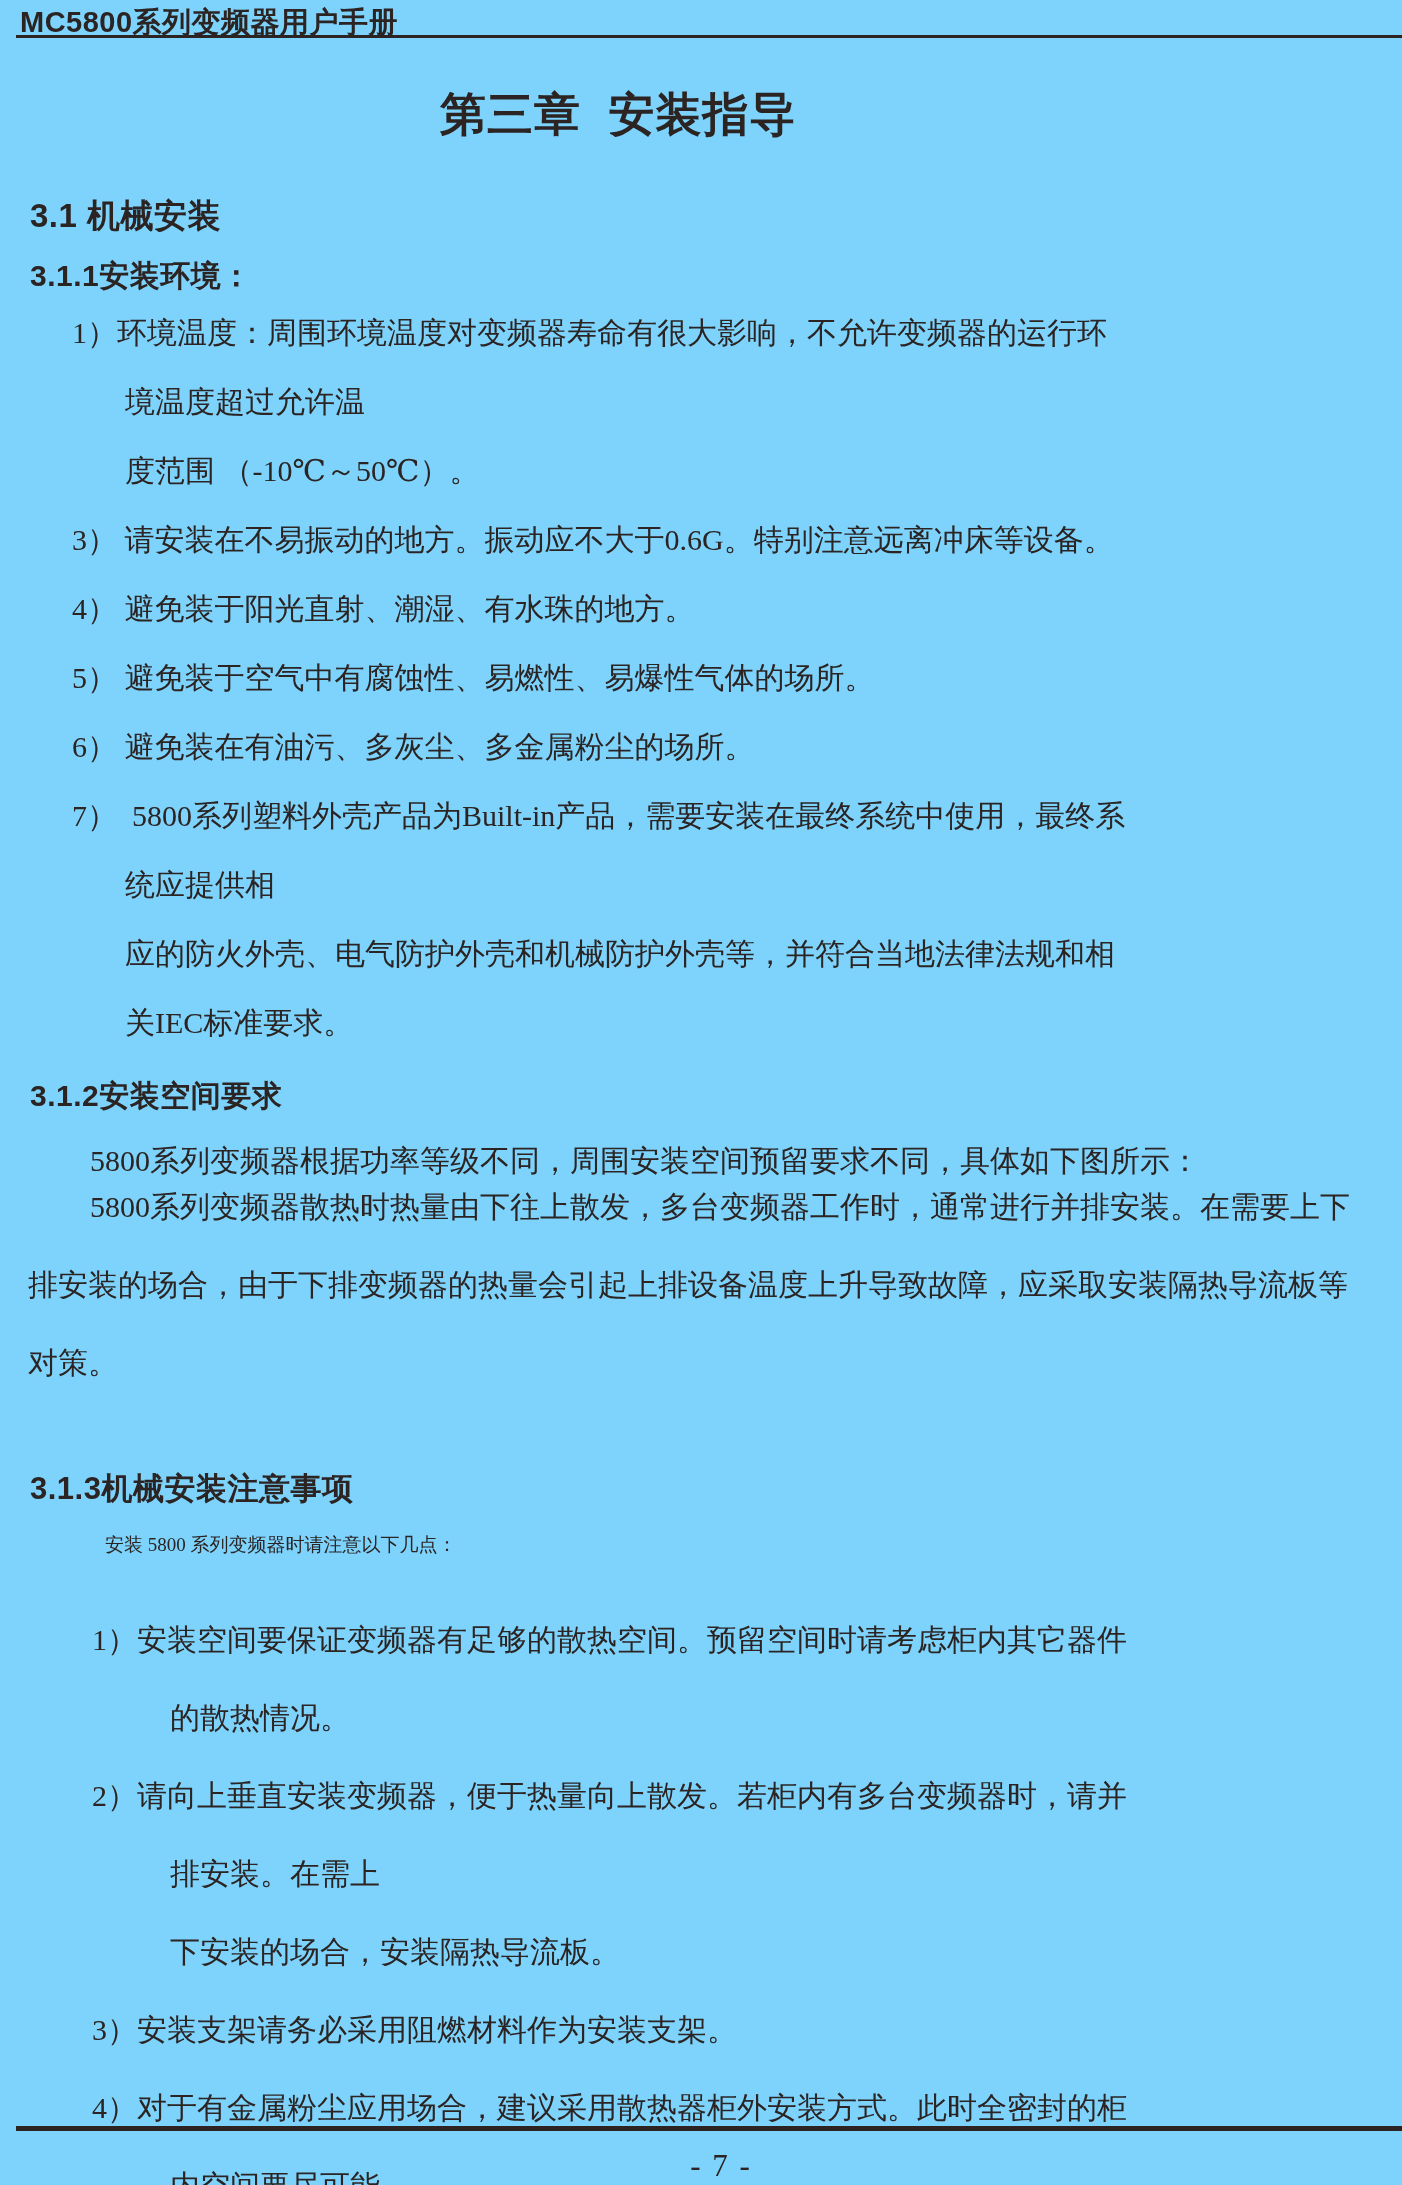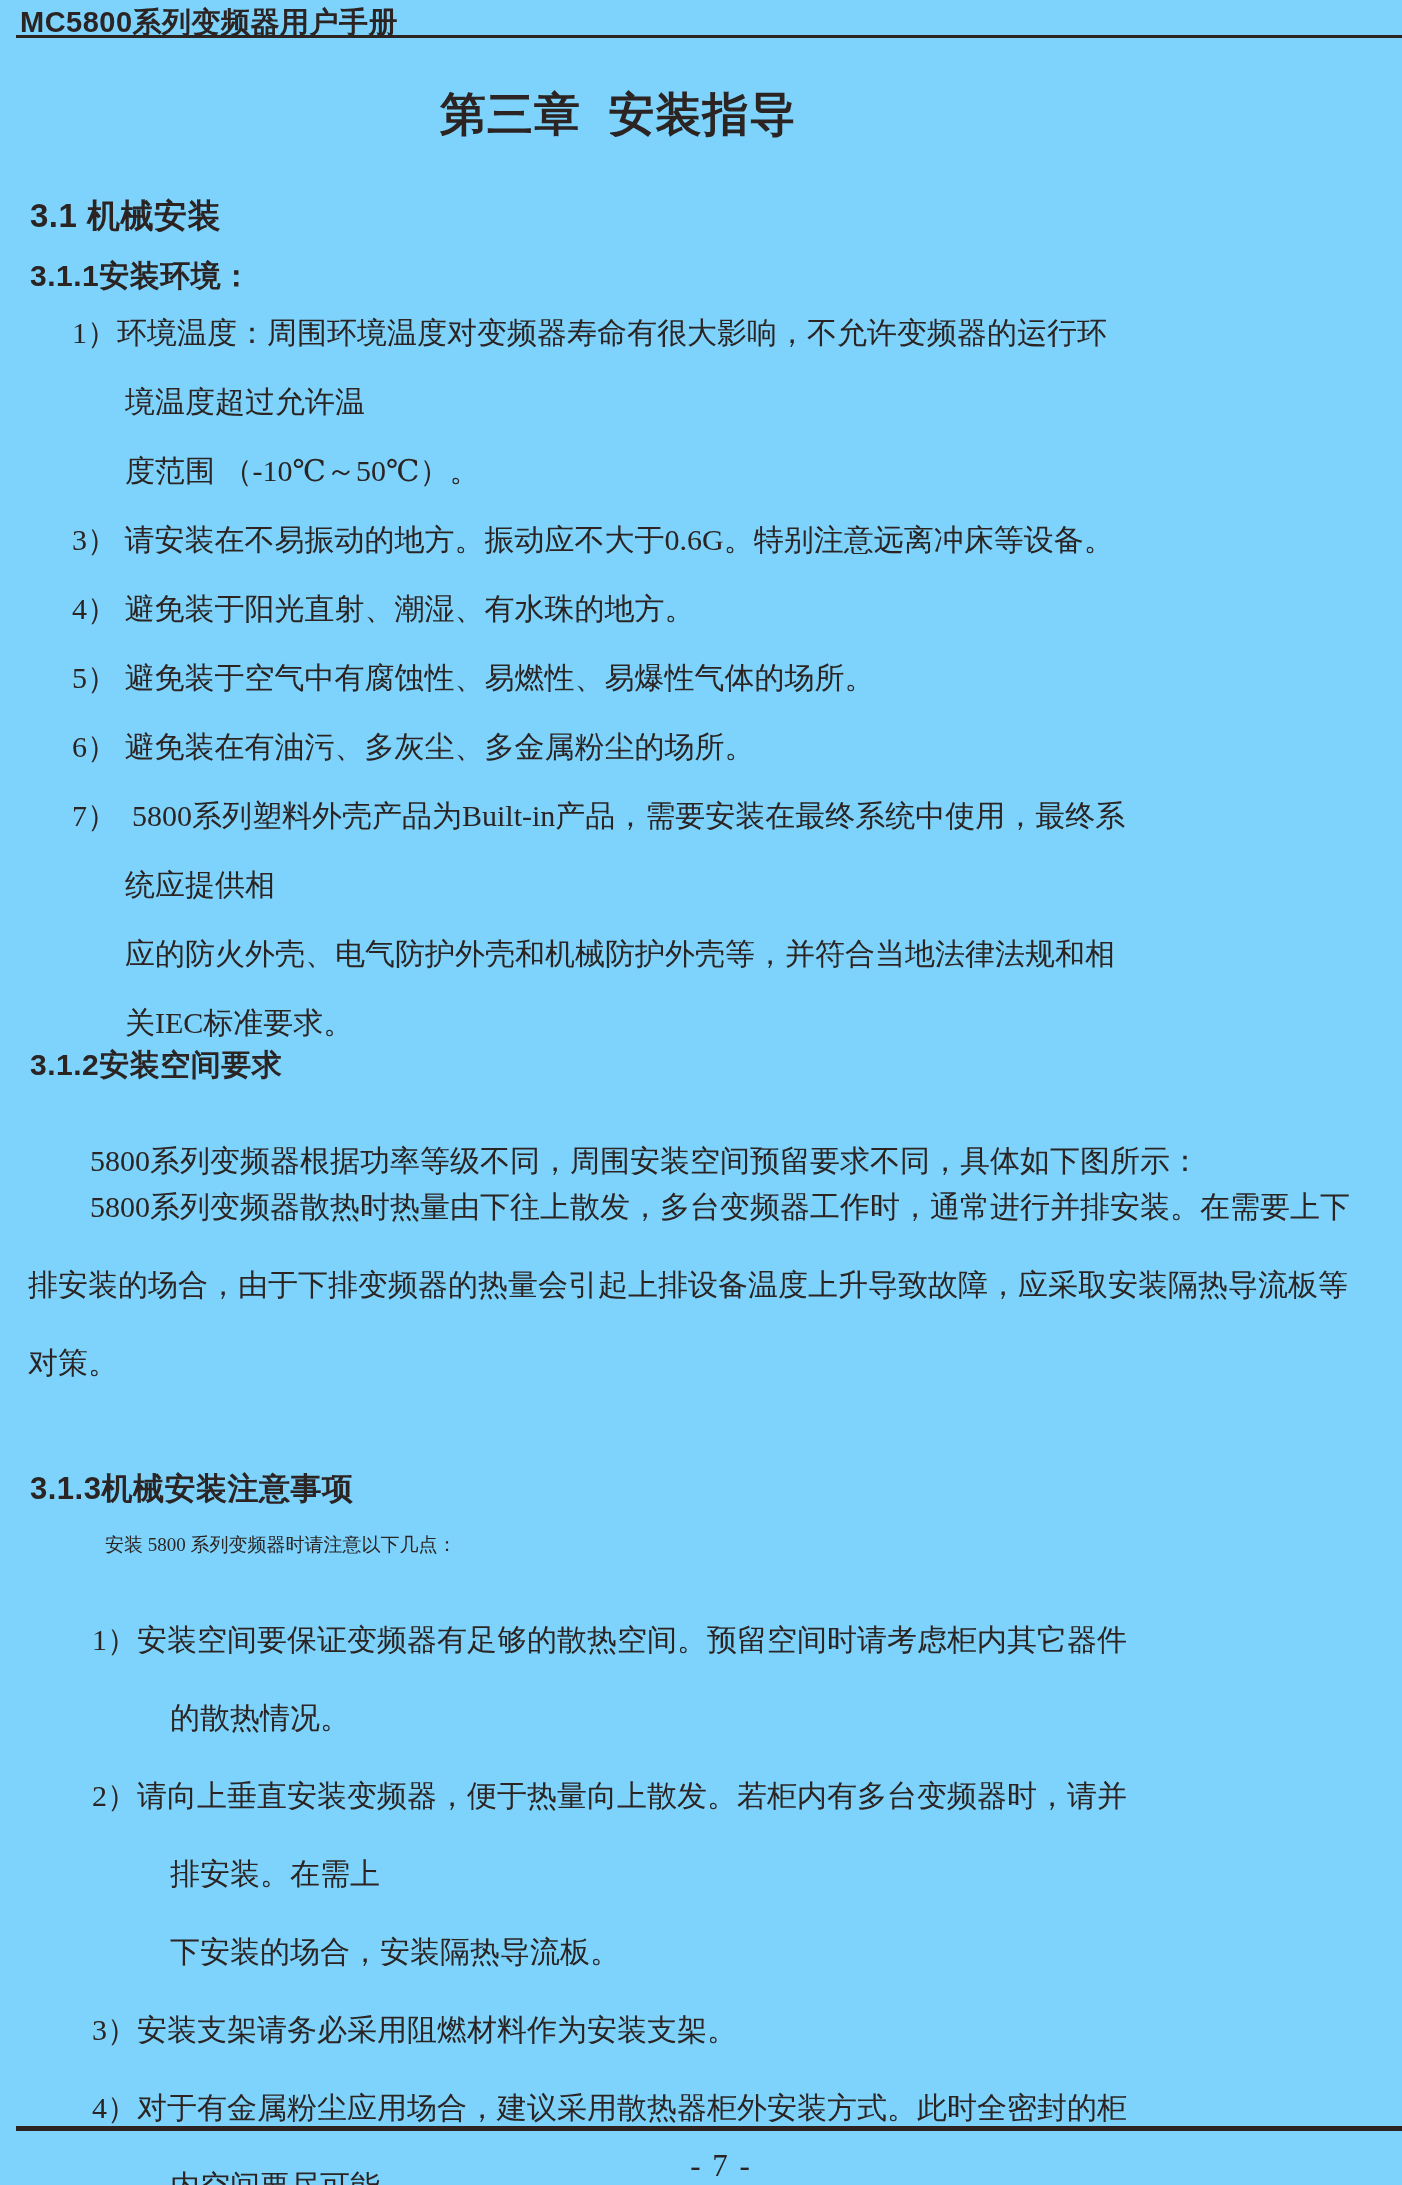--- a/index.html
+++ b/index.html
@@ -30,21 +30,21 @@
     position:absolute; left:440px; top:84px;
     font-size:46px; font-weight:700; white-space:pre; letter-spacing:1px;
   }
 
   .sec-heading {
     position:absolute; left:30px;
     font-weight:700; letter-spacing:0.5px;
   }
   .h31  { top:194px; font-size:33px; }
   .h311 { top:256px; font-size:30px; }
-  .h312 { top:1045px; font-size:30px; }
+  .h312 { top:1076px; font-size:30px; }
   .h313 { top:1468px; font-size:31px; }
 
   .numlist {
     position:absolute; left:0; width:1137px;
     font-size:30px;
   }
   .list311 { top:298px; line-height:69px; }
   .list313 { top:1601px; line-height:78px; }
   .list311 .list-item { padding-left:125px; text-indent:-53px; padding-right:6px; }
   .list313 .list-item { padding-left:170px; text-indent:-78px; padding-right:6px; }

